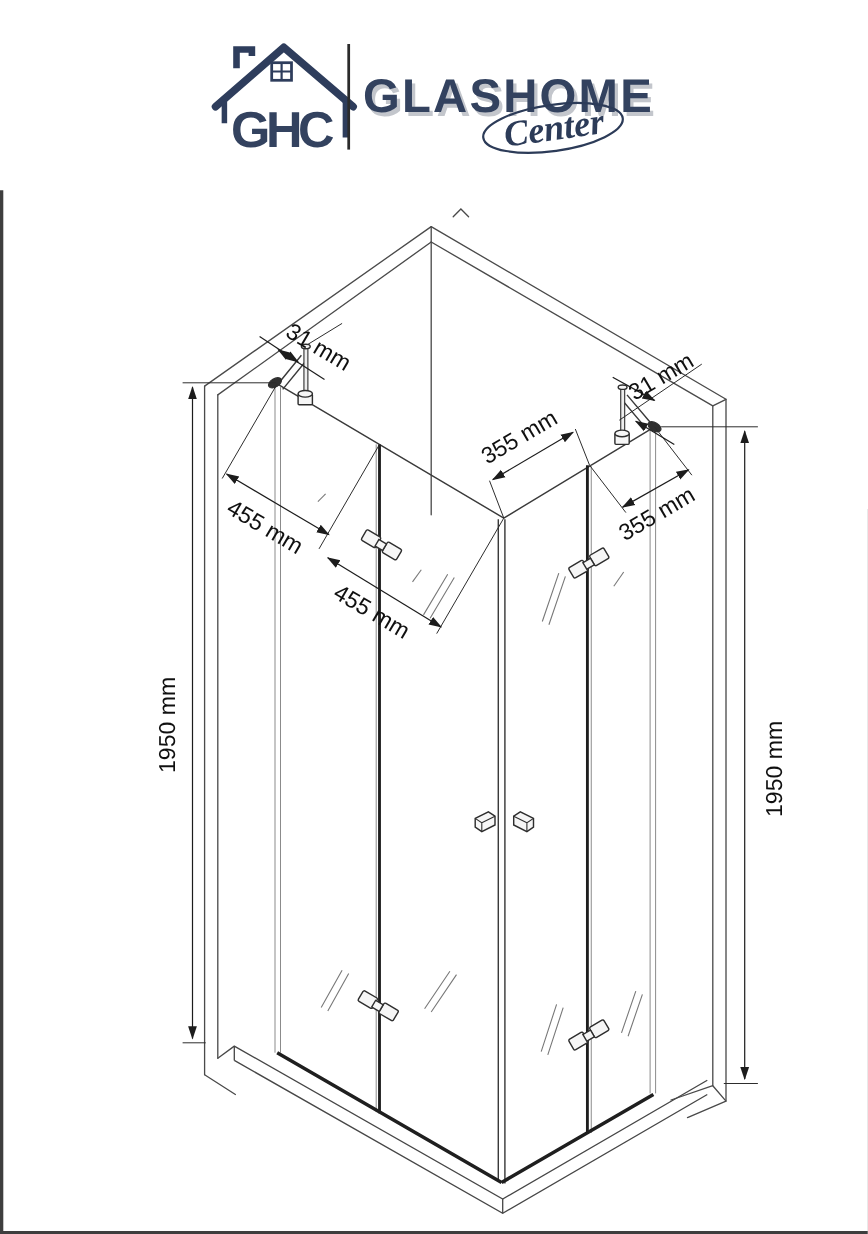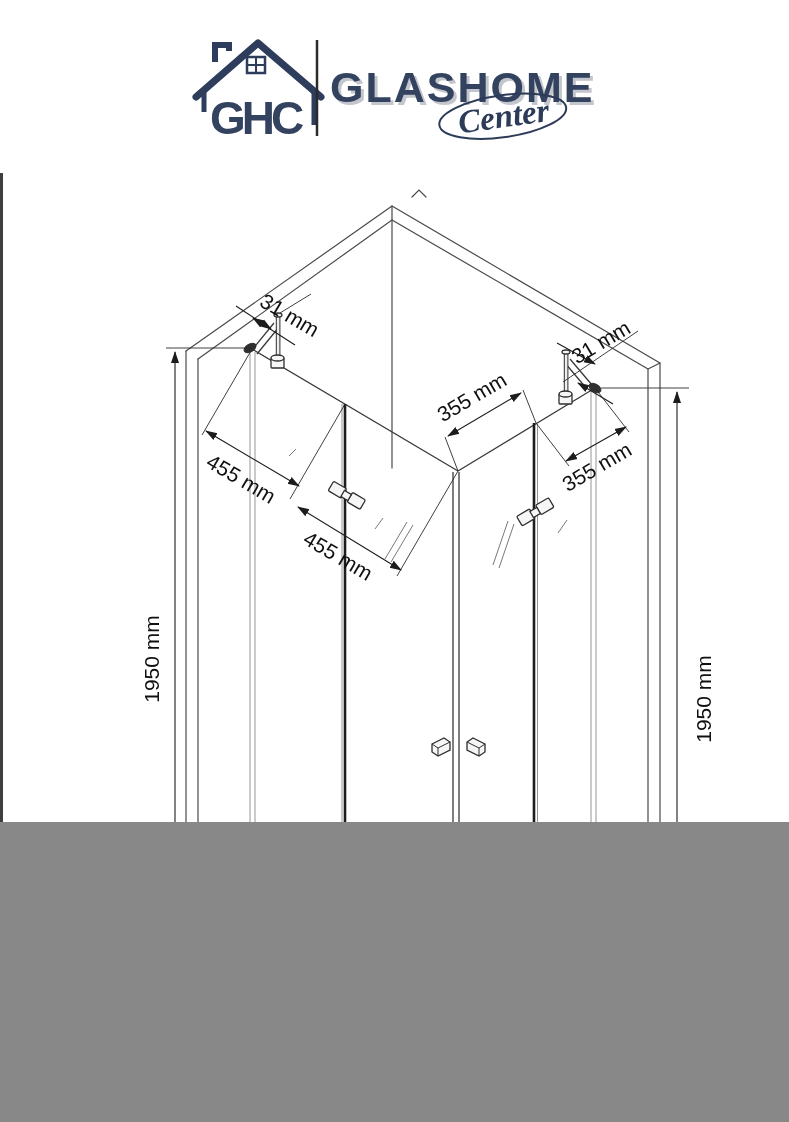--- a/index.html
+++ b/index.html
@@ -1,16 +1,16 @@
 <!DOCTYPE html>
 <html><head>
 <meta charset="utf-8">
 <style>
   html,body{margin:0;padding:0;background:#888;}
-  #page{position:relative;width:789px;height:822px;background:#ffffff;overflow:hidden;margin:0 auto;}
+  #page{position:relative;width:789px;height:1122px;background:#ffffff;overflow:hidden;margin:0 auto;}
   svg{position:absolute;left:0;top:0;}
   .wall{stroke:#4a4a4a;stroke-width:1.2;fill:none;stroke-linecap:round;}
   .glass{stroke:#3a3a3a;stroke-width:1.3;fill:none;}
   .thin{stroke:#8a8a8a;stroke-width:0.9;fill:none;}
   .fold{stroke:#1e1e1e;stroke-width:2.6;fill:none;}
   .rail{stroke:#1f1f1f;stroke-width:3.2;fill:none;}
   .tray{stroke:#474747;stroke-width:1.2;fill:none;}
   .refl{stroke:#787878;stroke-width:1;fill:none;}
   .hw{fill:#f6f6f6;stroke:#2e2e2e;stroke-width:1.3;}
   .hwdark{fill:#2f2f2f;stroke:#2f2f2f;}

